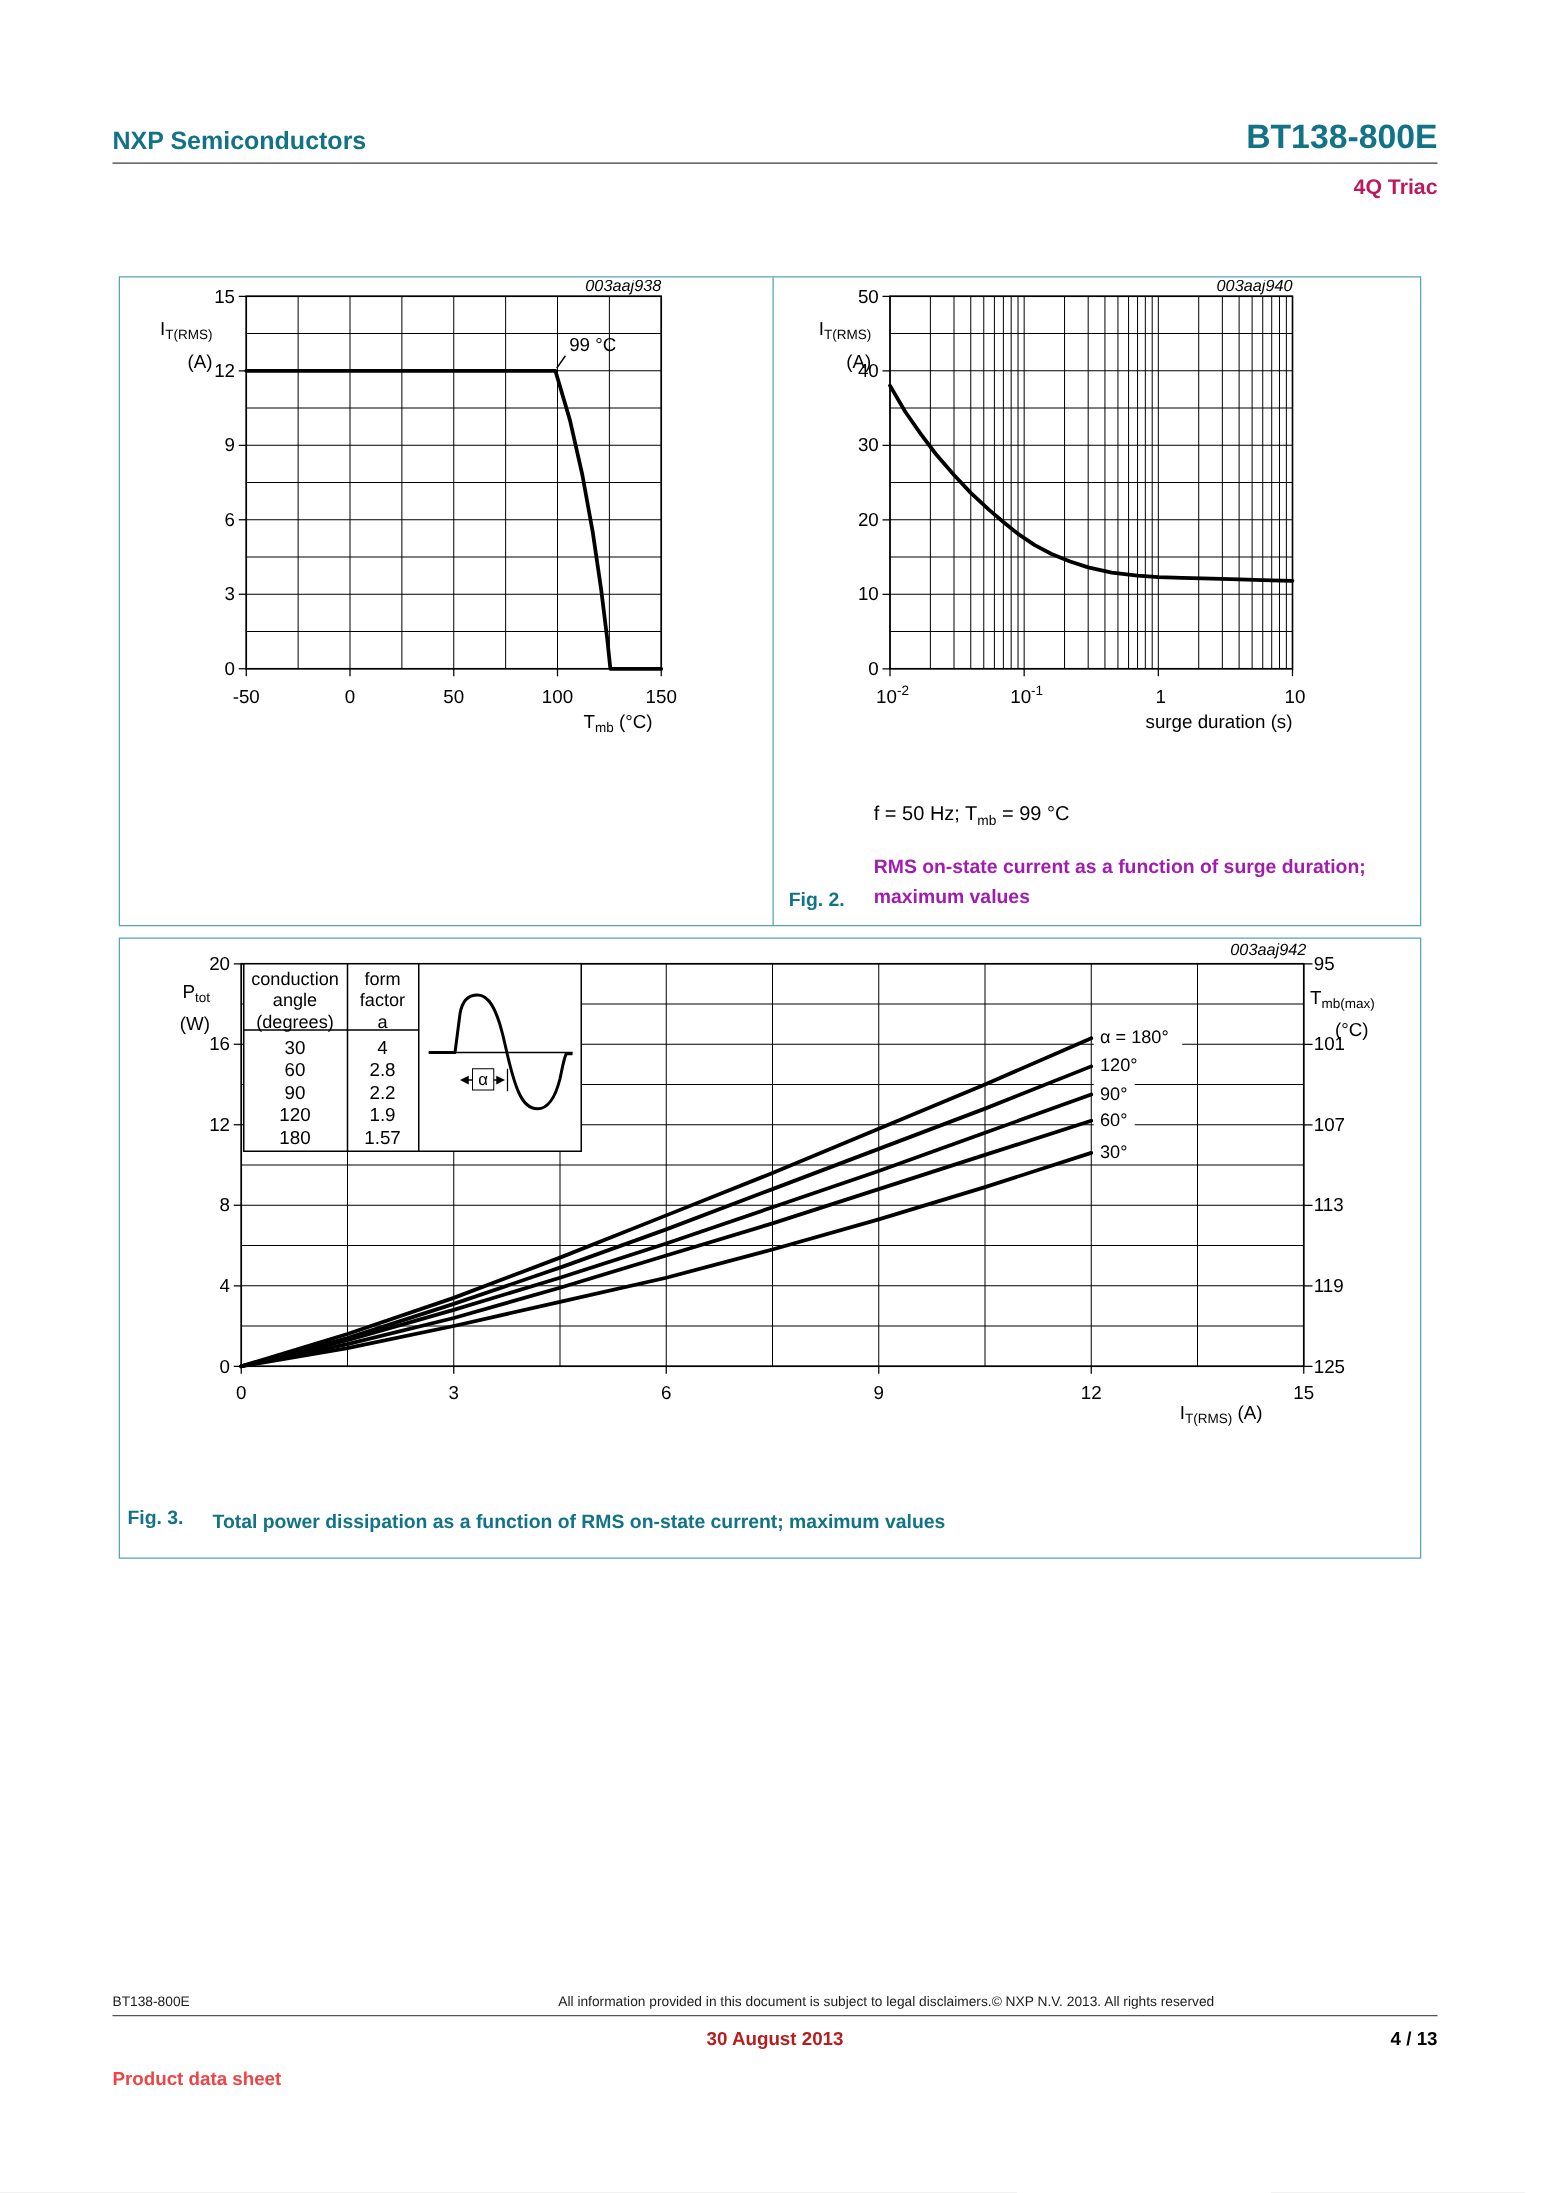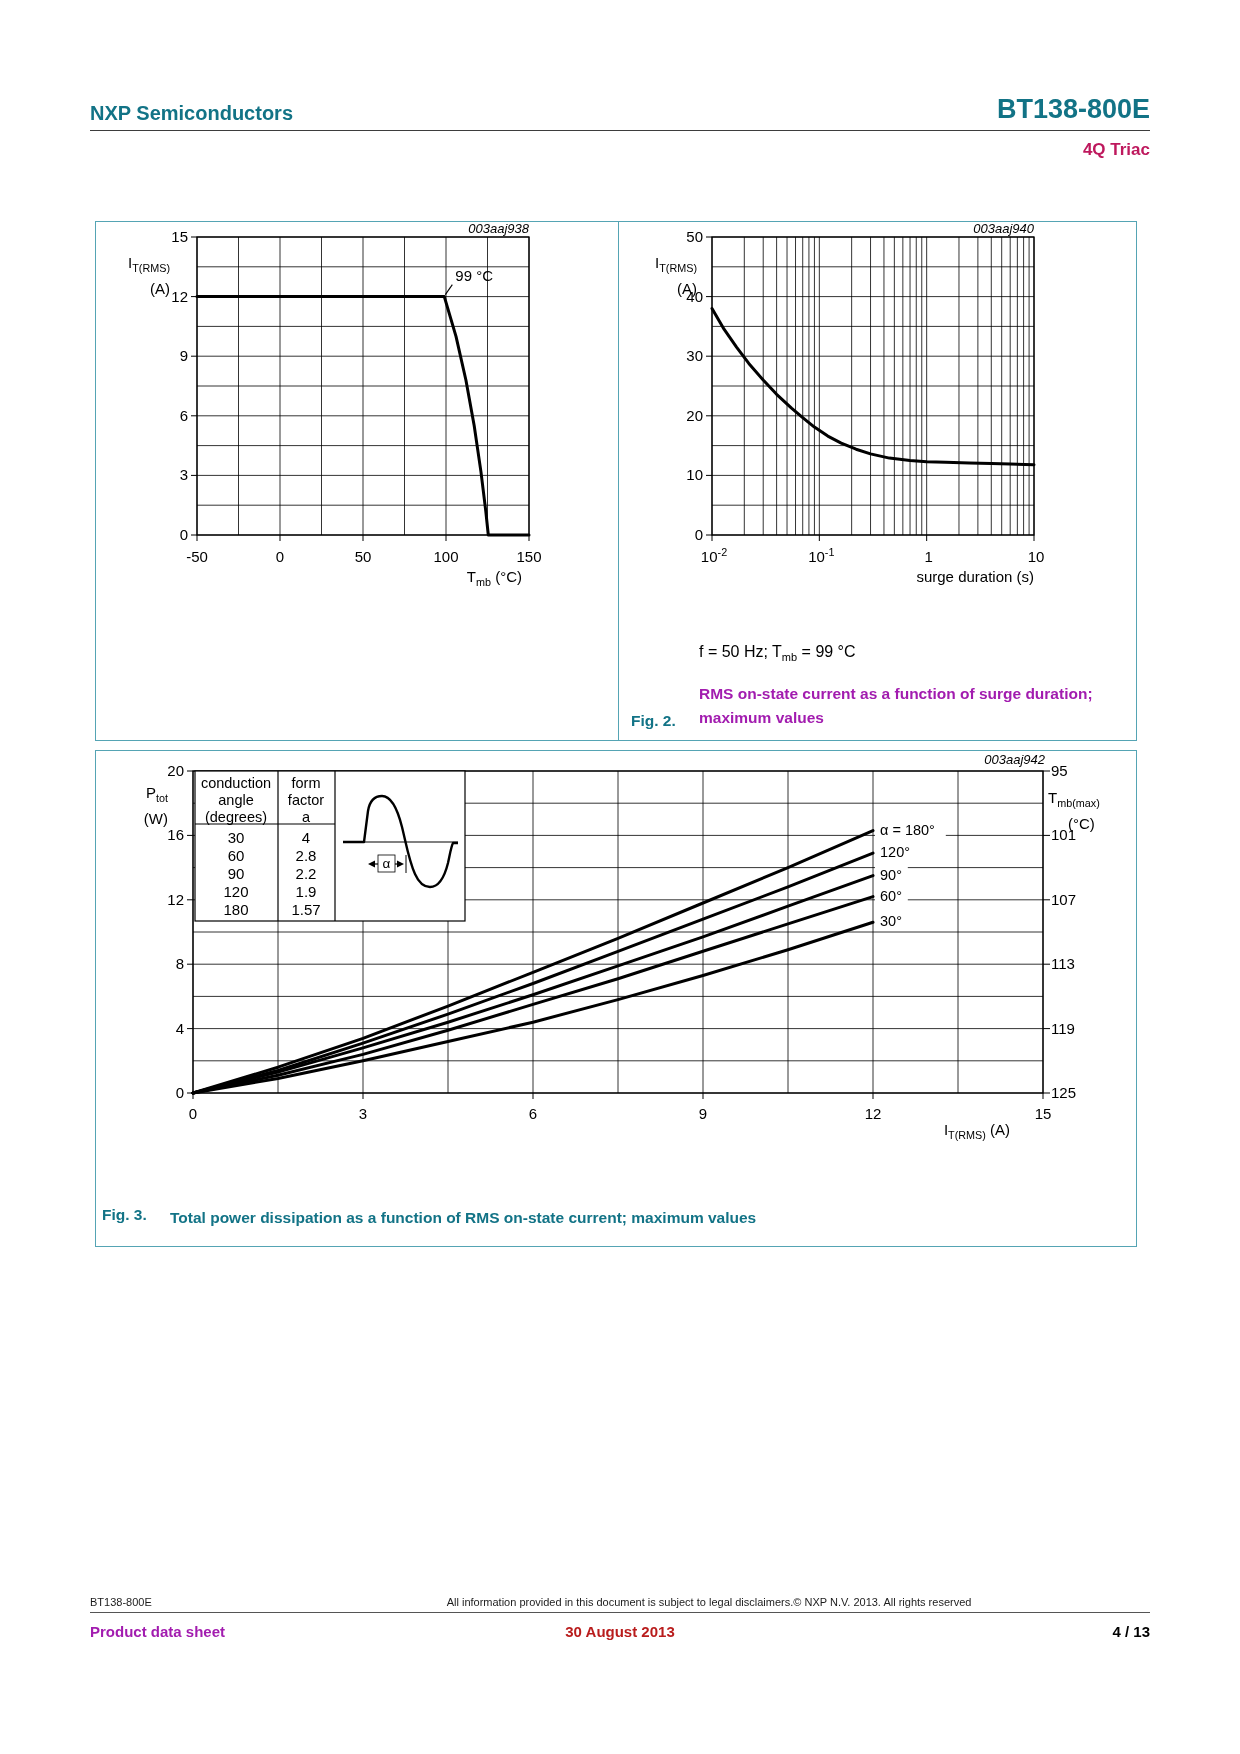--- a/index.html
+++ b/index.html
@@ -308,19 +308,19 @@
   </div>
 
   <div class="footer">
     <div class="f1">
       <span>BT138-800E</span>
       <span class="fc">All information provided in this document is subject to legal disclaimers.</span>
       <span class="fr">© NXP N.V. 2013. All rights reserved</span>
     </div>
     <div class="f-rule"></div>
     <div class="f2">
-      <span class="accent-text" style="color: #a21caf;">Product data sheet</span>
+      <span class="accent-text" style="color: #ef4444; margin-top: 32px;">Product data sheet</span>
       <span class="fc accent-text" style="color: #b91c1c;">30 August 2013</span>
       <span class="fr accent-text" style="color: #000000;">4 / 13</span>
     </div>
   </div>
 
 </div>
 
 </body></html>

